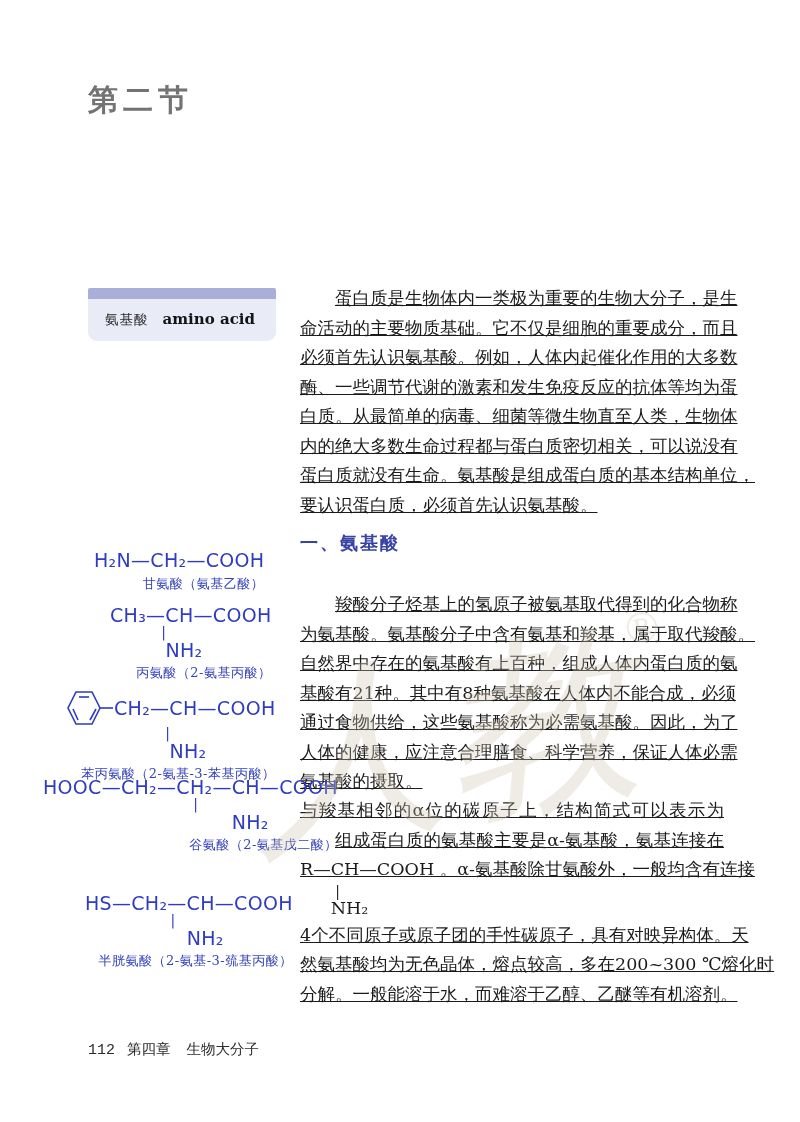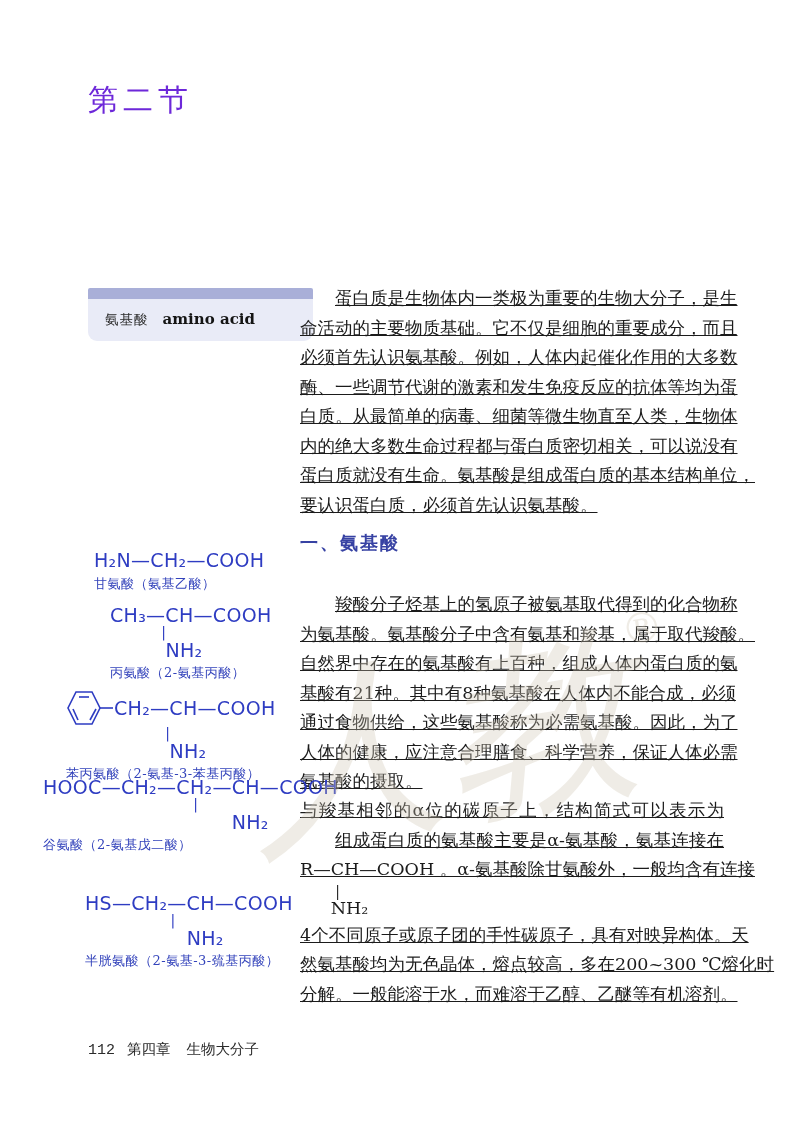--- a/index.html
+++ b/index.html
@@ -2,27 +2,27 @@
 <html><head>
 <meta charset="utf-8">
 <style>
   html,body { margin:0; padding:0; background:#ffffff; }
   .page {
     position:relative; width:800px; height:1122px; background:#ffffff;
     font-family:"DejaVu Serif","Liberation Serif",serif; overflow:hidden;
   }
 
   
-  .sec-label { position:absolute; left:88px; top:80px; font-size:30px; font-weight:normal;
-               letter-spacing:5px; color:#6d28d9; }
+  .sec-label { position:absolute; left:88px; top:80px; font-size:30px; font-weight:bold;
+               letter-spacing:5px; color:#737373; }
   .sec-title { position:absolute; left:88px; top:132px; font-size:36px; font-weight:bold;
                letter-spacing:2px; color:#141414; }
 
   
-  .term-box { position:absolute; left:88px; top:288px; width:225px; }
+  .term-box { position:absolute; left:88px; top:288px; width:188px; }
   .term-box .bar { height:11px; background:#a9afd8; border-radius:2px 2px 0 0; }
   .term-box .body { background:#e9ebf7; border-radius:0 0 9px 9px; padding:10px 0 12px 17px; }
   .term-cn { font-size:13.5px; color:#2a2a2a; letter-spacing:1px; }
   .term-en { font-size:15px; font-weight:bold; color:#141414; margin-left:14px; }
 
   
   .col { position:absolute; left:300px; width:424px; color:#1b1b1b; }
   .tline { font-size:17.5px; line-height:29.5px; text-align:justify; text-align-last:justify;
            white-space:nowrap;text-decoration:underline; }
   .tline.last { text-align-last:left; }
@@ -42,21 +42,21 @@
   .ghost { visibility:hidden; }
 
   
   .struct { position:absolute; width:max-content;
             font-family:"DejaVu Sans","Liberation Sans",sans-serif;
             color:#2e3cc2; }
   .struct .frow { font-size:19px; line-height:23px; letter-spacing:0.3px; display:flex; align-items:center; }
   .struct .bond-row { height:12px; line-height:11px; font-size:14px; letter-spacing:0.3px; }
   .struct .amine-row { font-size:19px; line-height:22px; letter-spacing:0.3px; }
   .struct .slabel { font-family:"DejaVu Serif","Liberation Serif",serif;
-                    font-size:13px; line-height:18px; text-align:left; width:100%;
+                    font-size:13px; line-height:18px; text-align:right; width:100%;
                     margin-top:3px; color:#3343bb; letter-spacing:0.5px; }
   .ring-spacer { display:inline-block; width:48px; }
   .s-gly { left:94px;  top:549px; }
   .s-ala { left:110px; top:604px; }
   .s-phe { left:66px;  top:688px; }
   .s-glu { left:43px;  top:776px; }
   .s-cys { left:85px;  top:892px; }
 
   
   .watermark { position:absolute; left:245px; top:630px; width:520px;

